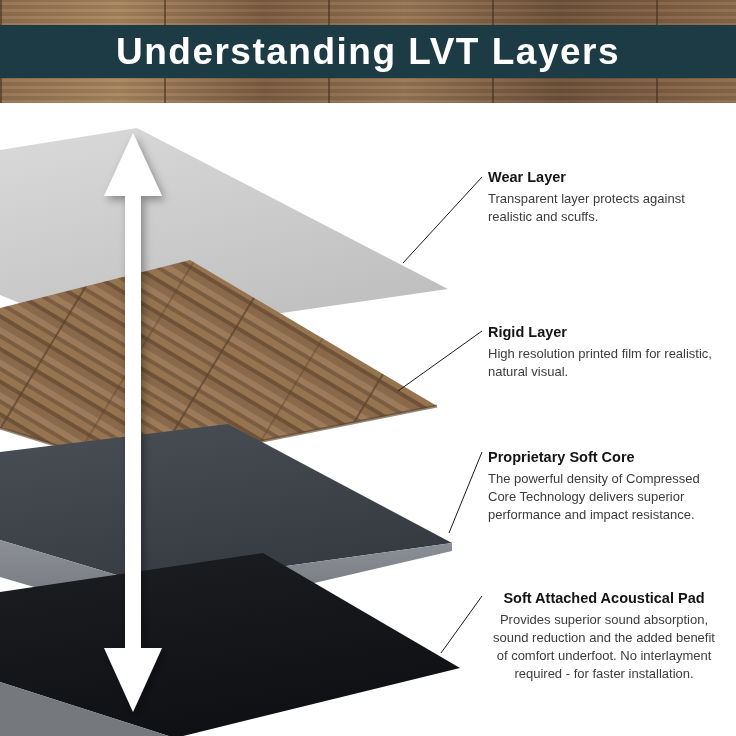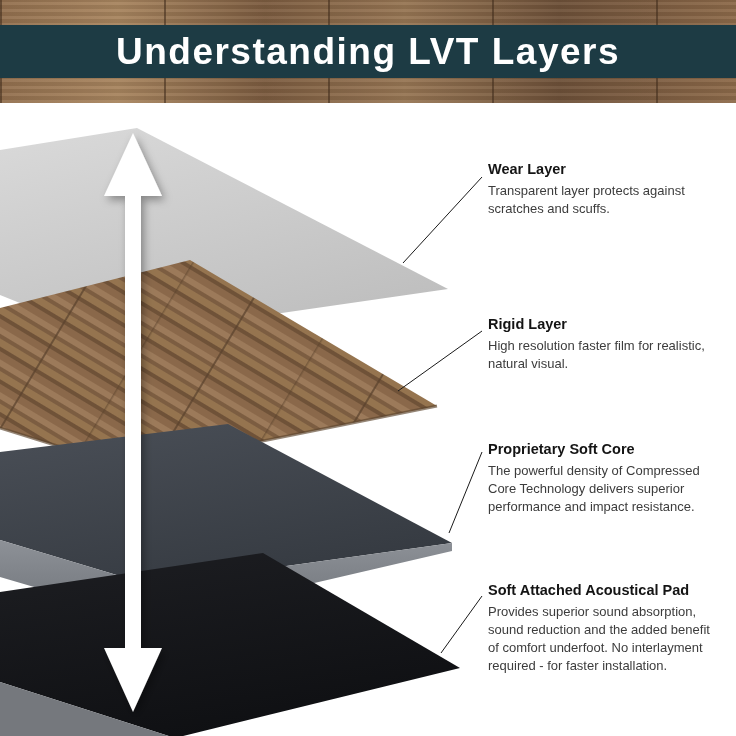--- a/index.html
+++ b/index.html
@@ -17,23 +17,23 @@
       linear-gradient(90deg,#93704f 0%,#a8855f 16%,#7c5c40 36%,#977654 55%,#6e5139 76%,#8d6a4a 100%);
   }
   .banner{
     position:absolute;top:25px;left:0;width:736px;height:53px;
     background:#1d3b44;display:flex;align-items:center;justify-content:center;
   }
   .banner h1{
     margin:0;color:#ffffff;font-size:37px;font-weight:bold;letter-spacing:1.5px;
   }
   .annotation{position:absolute;left:488px;width:232px;z-index:3;}
-  .annotation h3{margin:4px 0 5px 0;font-size:14.5px;font-weight:bold;color:#141414;}
+  .annotation h3{margin:12px 0 5px 0;font-size:14.5px;font-weight:bold;color:#141414;}
   .annotation p{margin:0;font-size:13px;line-height:1.38;color:#3c3c3c;}
-  .a1{top:157px;} .a2{top:312px;} .a3{top:437px;} .a4{top:578px;}
+  .a1{top:157px;} .a2{top:312px;} .a3{top:437px;} .a4{top:578px;text-align:center;}
 </style>
 </head>
 <body>
 
 <div class="canvas">
 
   <svg class="diagram-svg" width="736" height="736" viewBox="0 0 736 736">
     <defs>
       <linearGradient id="gWear" x1="0" y1="0" x2="0.55" y2="1">
         <stop offset="0" stop-color="#d8d8d8"></stop>
@@ -86,26 +86,26 @@
   </svg>
 
   <div class="header">
     <div class="banner">
       <h1>Understanding LVT Layers</h1>
     </div>
   </div>
 
   <div class="annotation a1">
     <h3>Wear Layer</h3>
-    <p>Transparent layer protects against scratches and scuffs.</p>
+    <p>Transparent layer protects against realistic and scuffs.</p>
   </div>
 
   <div class="annotation a2">
     <h3>Rigid Layer</h3>
-    <p>High resolution faster film for realistic, natural visual.</p>
+    <p>High resolution printed film for realistic, natural visual.</p>
   </div>
 
   <div class="annotation a3">
     <h3>Proprietary Soft Core</h3>
     <p>The powerful density of Compressed Core Technology delivers superior performance and impact resistance.</p>
   </div>
 
   <div class="annotation a4">
     <h3>Soft Attached Acoustical Pad</h3>
     <p>Provides superior sound absorption, sound reduction and the added benefit of comfort underfoot. No interlayment required - for faster installation.</p>

